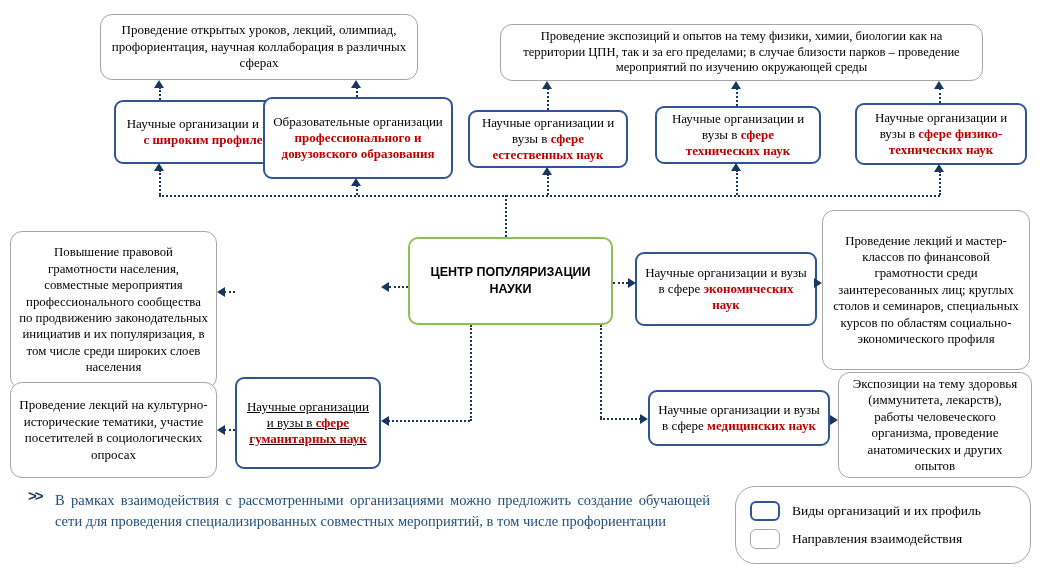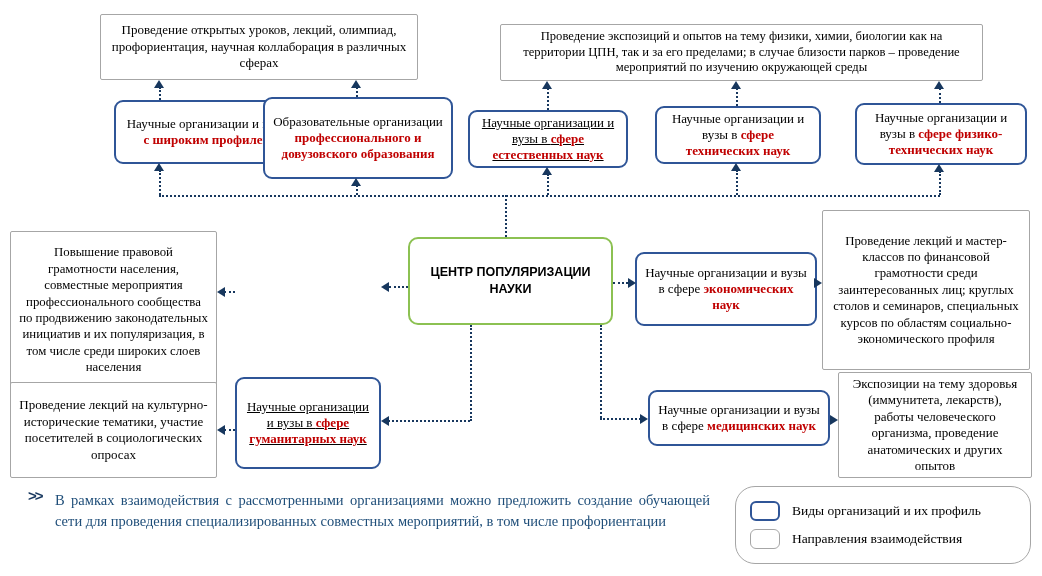--- a/index.html
+++ b/index.html
@@ -9,21 +9,21 @@
     --gray:#A6A6A6;
     --noteblue:#1F4E79;
     --conn:#17375E;
   }
   html,body{margin:0;padding:0;background:#fff;}
   #canvas{
     position:relative;width:1042px;height:576px;background:#fff;overflow:hidden;
     font-family:"Liberation Serif", serif;color:#000;
   }
   .note{
-    position:absolute;border:1.6px solid var(--gray);border-radius:2px;background:#fff;
+    position:absolute;border:1.6px solid var(--gray);border-radius:12px;background:#fff;
     display:flex;align-items:center;justify-content:center;text-align:center;
     font-size:13px;line-height:16.5px;padding:4px 8px;box-sizing:border-box;
   }
   .org{
     position:absolute;border:2px solid var(--blue);border-radius:9px;background:#fff;
     display:flex;align-items:center;justify-content:center;text-align:center;
     font-size:13px;line-height:16px;padding:4px 7px;box-sizing:border-box;
   }
   .org .hl{color:var(--red);font-weight:700;}
   .center{
@@ -65,21 +65,21 @@
 
   <div class="note" style="left:100px;top:14px;width:318px;height:66px;">Проведение открытых уроков, лекций, олимпиад, профориентация, научная коллаборация в различных сферах</div>
   <div class="note" style="left:500px;top:24px;width:483px;height:57px;font-size:12.6px;line-height:15.8px;">Проведение экспозиций и опытов на тему физики, химии, биологии как на территории ЦПН, так и за его пределами; в случае близости парков – проведение мероприятий по изучению окружающей среды</div>
 
   <div class="org" style="left:68px;top:100px;width:187px;height:64px;margin-left:46px;">
     <span><span>Научные организации и  вузы </span><span class="hl">с широким профилем</span></span>
   </div>
   <div class="org" style="left:263px;top:97px;width:190px;height:82px;">
     <span><span>Образовательные организации </span><span class="hl">профессионального и довузовского образования</span></span>
   </div>
-  <div class="org" style="left:468px;top:110px;width:160px;height:58px;text-decoration:underline;">
+  <div class="org" style="left:468px;top:110px;width:160px;height:58px;">
     <span><span>Научные организации и вузы в </span><span class="hl">сфере естественных наук</span></span>
   </div>
   <div class="org" style="left:655px;top:106px;width:166px;height:58px;">
     <span><span>Научные организации и вузы в </span><span class="hl">сфере технических наук</span></span>
   </div>
   <div class="org" style="left:855px;top:103px;width:172px;height:62px;">
     <span><span>Научные организации и вузы в </span><span class="hl">сфере физико-технических наук</span></span>
   </div>
 
   <div class="note" style="left:10px;top:215px;width:207px;height:158px;font-size:12.8px;line-height:16.4px;margin-top:16px;">Повышение правовой грамотности населения, совместные мероприятия профессионального сообщества по продвижению законодательных инициатив и их популяризация, в том числе среди широких слоев населения</div>

